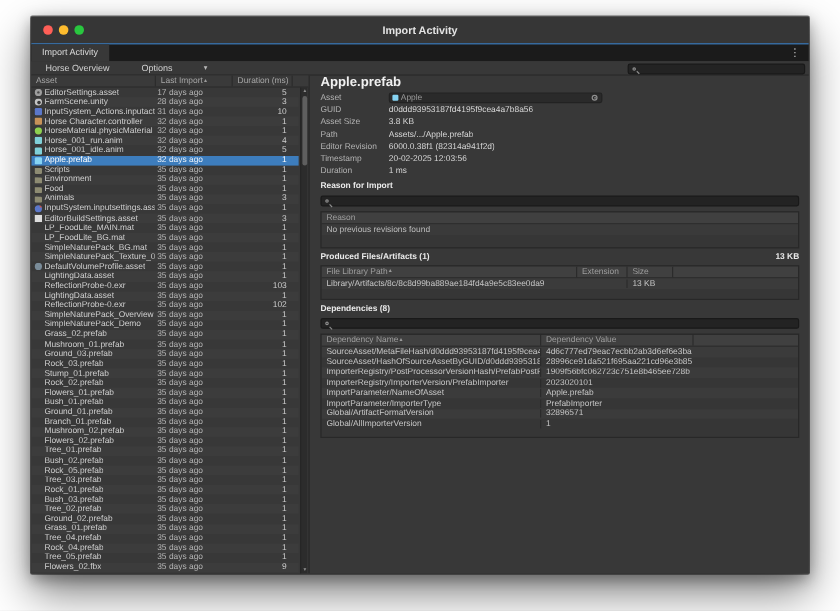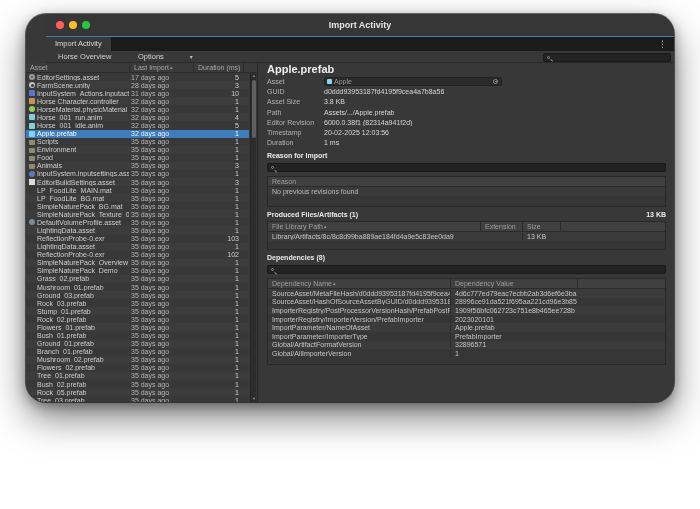--- a/index.html
+++ b/index.html
@@ -1,21 +1,21 @@
 <!DOCTYPE html>
 <html><head>
 <meta charset="utf-8">
 <style>
   html,body{margin:0;padding:0;width:700px;height:509px;background:#ffffff;
     font-family:"Liberation Sans", sans-serif;}
   *{box-sizing:border-box;}
 
-  .window{position:absolute;left:26px;top:14px;width:648px;height:388px;
-    background:#383838;border-radius:20px;overflow:hidden;font-size:7px;color:#cfcfcf;
-    box-shadow:0 16px 36px rgba(0,0,0,.5),0 4px 12px rgba(0,0,0,.35),0 0 0 1px rgba(0,0,0,.55);padding-left:20px;}
+  .window{position:absolute;left:26px;top:14px;width:648px;height:464px;
+    background:#383838;border-radius:1px;overflow:hidden;font-size:7px;color:#cfcfcf;
+    box-shadow:0 16px 36px rgba(0,0,0,.5),0 4px 12px rgba(0,0,0,.35),0 0 0 1px rgba(0,0,0,.55);}
 
   
   .titlebar{height:22px;background:#363636;position:relative;}
   .lights{position:absolute;left:10px;top:7px;display:flex;gap:5px;}
   .light{width:8px;height:8px;border-radius:50%;}
   .light.red{background:#ff5f57}.light.yellow{background:#febc2e}.light.green{background:#29c73f}
   .wtitle{text-align:center;line-height:22px;font-weight:bold;font-size:9px;color:#e4e4e4;}
 
   
   .tabstrip{height:15px;background:#1b1b1b;border-top:1px solid #3d7dbd;position:relative;display:flex;}

